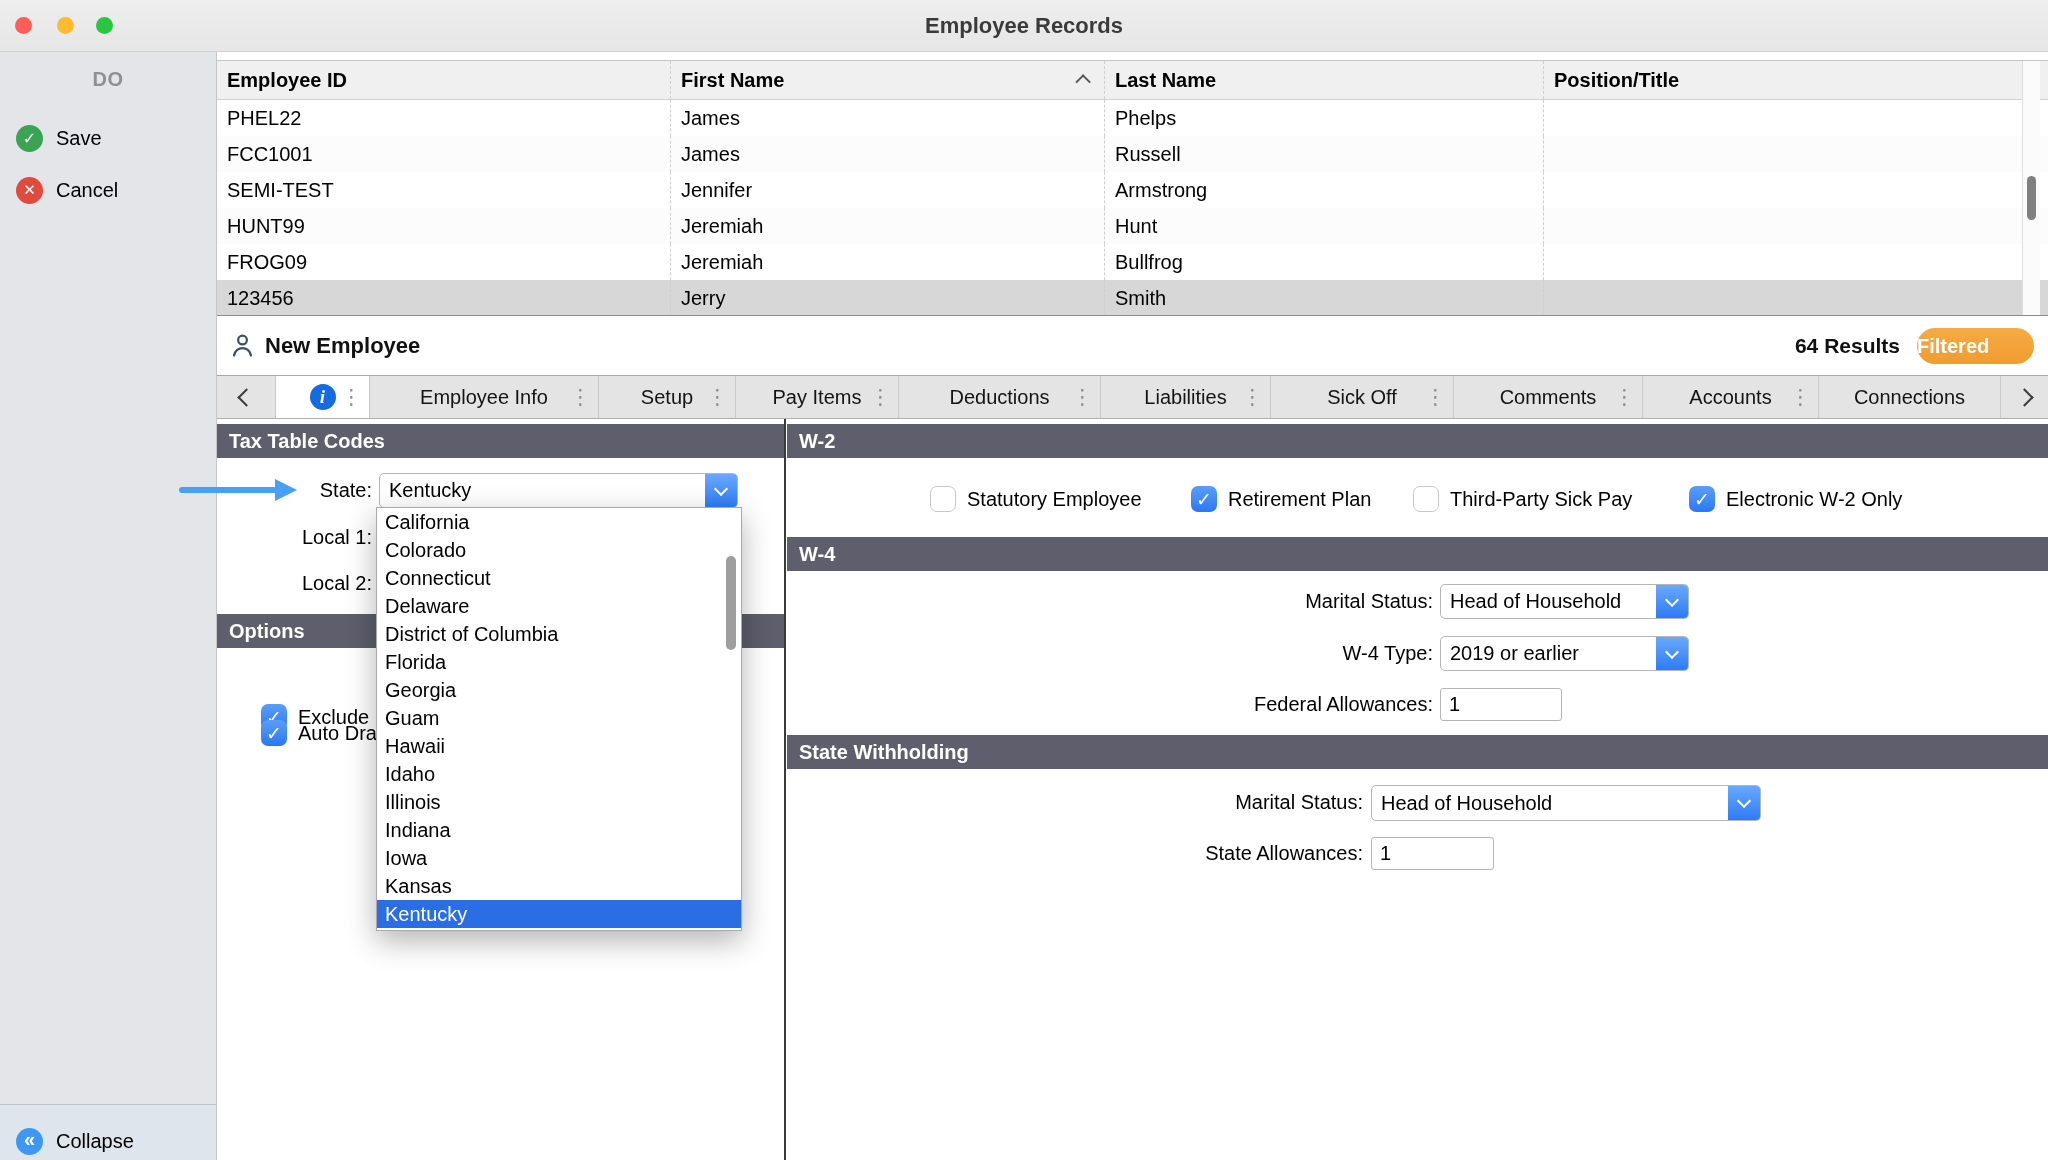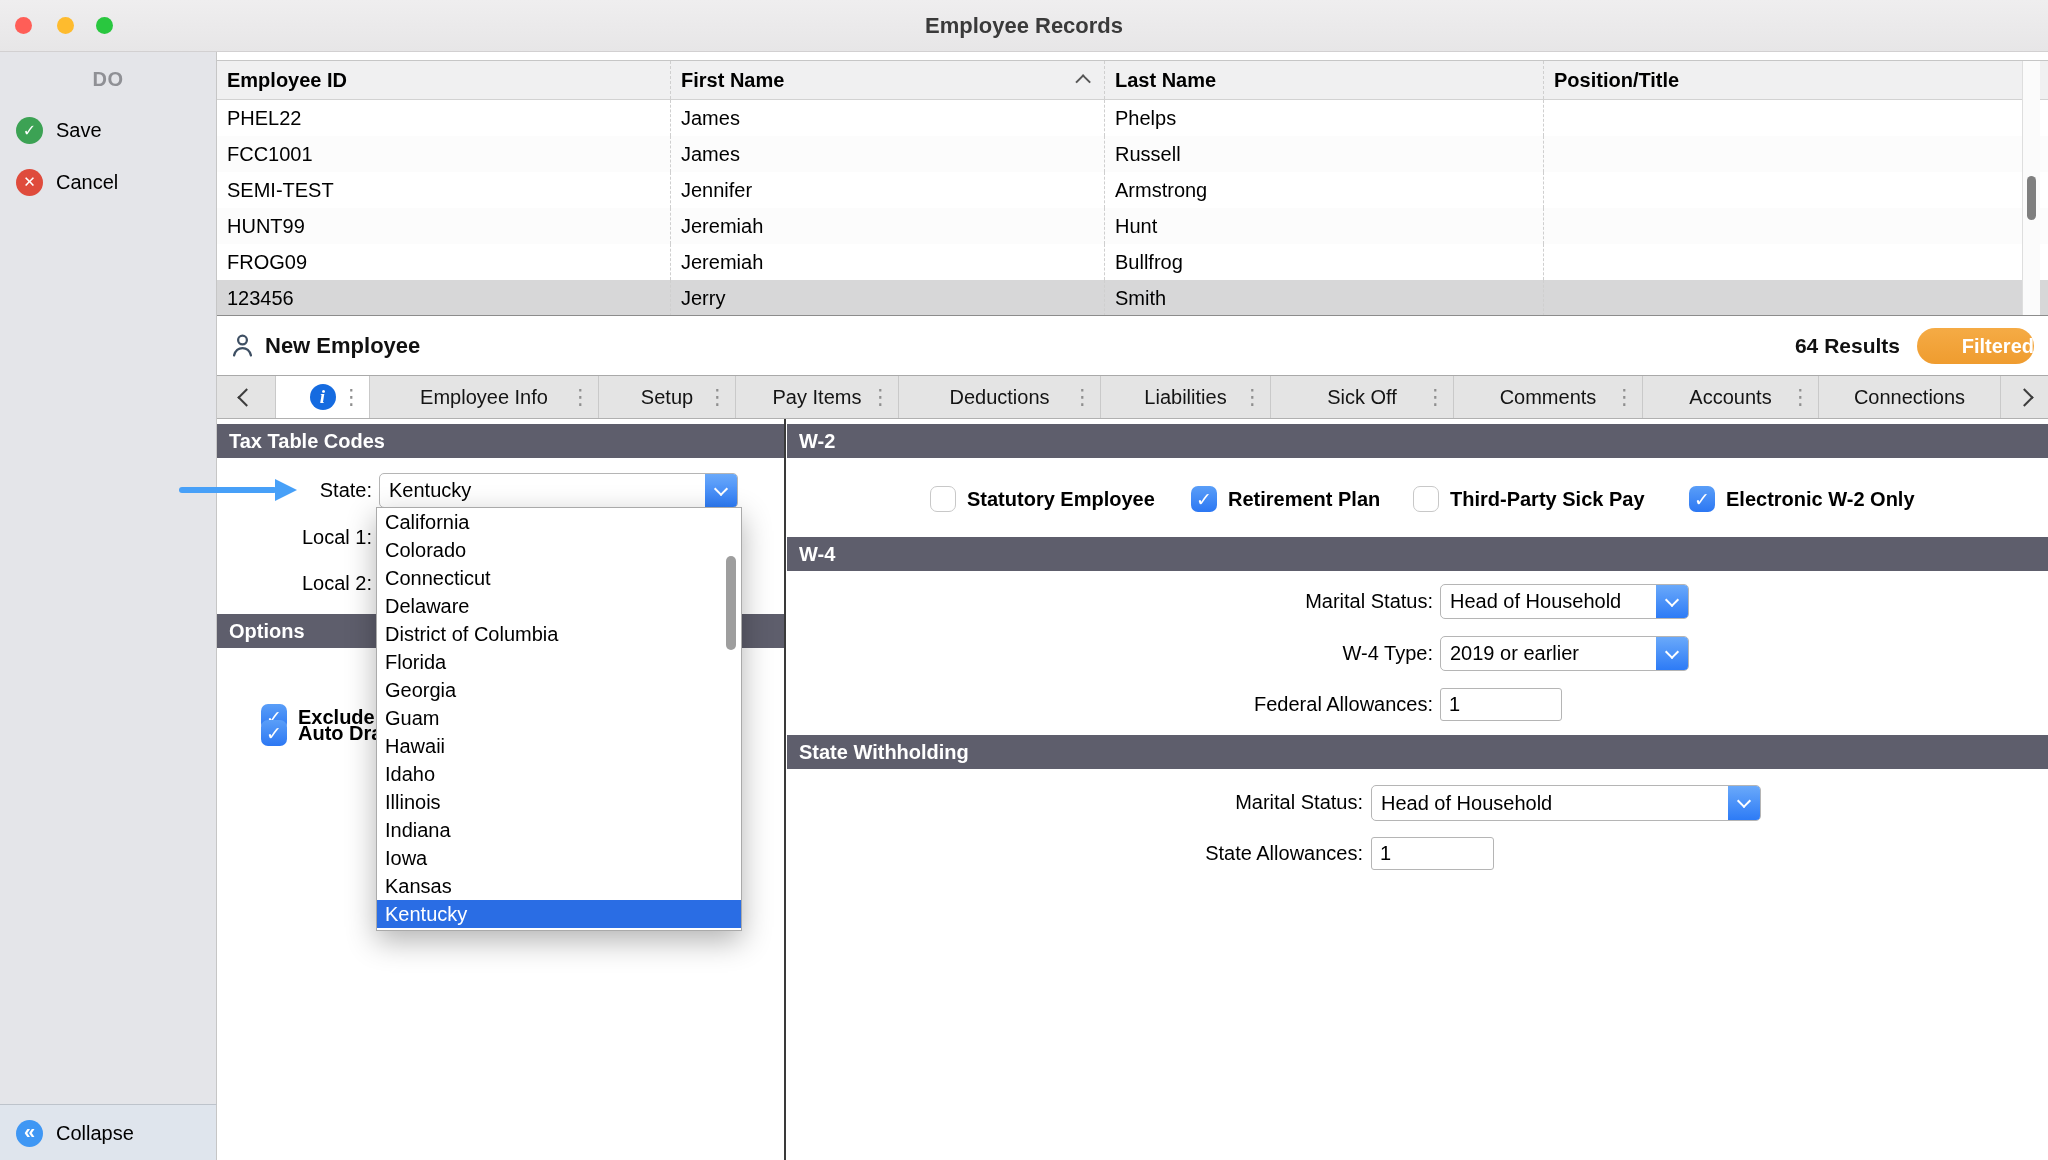--- a/index.html
+++ b/index.html
@@ -19,21 +19,21 @@
   .tl.red { left: 15px; background: #ff5e57; }
   .tl.yellow { left: 57px; background: #febb2e; }
   .tl.green { left: 96px; background: #29c73f; }
 
   
   .sidebar { position: absolute; left: 0; top: 52px; width: 217px; height: 1052px;
     background: #e4e5e9; border-right: 1px solid #c6c6c6; }
   .side-do { text-align: center; padding-top: 16px; color: #8f9095; font-weight: bold;
     letter-spacing: .5px; }
   .side-item { position: absolute; left: 16px; display: flex; align-items: center;
-    gap: 13px; height: 30px; cursor: default; }
+    gap: 13px; height: 30px; cursor: default; margin-top: 8px; }
   .icon-circle { width: 27px; height: 27px; border-radius: 50%; display: flex;
     align-items: center; justify-content: center; color: #fff; font-weight: bold;
     flex: 0 0 27px; }
   .save-ic { background: #3ca254; } .save-ic::before { content: "✓"; font-size: 16px; }
   .cancel-ic { background: #df4b3c; } .cancel-ic::before { content: "✕"; font-size: 15px; }
   .collapse-ic { background: #3f97f4; } .collapse-ic::before { content: "«"; font-size: 20px; padding-bottom: 3px; }
   .bottombar { position: absolute; left: 0; top: 1104px; width: 217px; height: 56px;
     background: #dfe5ed; border-top: 1px solid #bdc3cb; border-right: 1px solid #c6c6c6; }
 
   
@@ -58,21 +58,21 @@
   
   .rectoolbar { position: absolute; left: 217px; top: 315px; width: 1831px; height: 60px;
     background: #fff; border-top: 1px solid #8c8c8c; }
   .rec-title { position: absolute; left: 48px; top: 0; line-height: 59px; font-size: 22px;
     font-weight: bold; color: #111; }
   .person-ic { position: absolute; left: 12px; top: 16px; }
   .results { position: absolute; right: 148px; top: 0; line-height: 59px; font-size: 21px;
     font-weight: bold; color: #111; }
   .filter-badge { position: absolute; right: 14px; top: 12px; width: 117px; height: 36px;
     background: linear-gradient(#f5ab45, #ef9c2f); border-radius: 18px; color: #fff;
-    font-weight: bold; text-align: right; line-height: 36px; font-size: 20px; cursor: default; }
+    font-weight: bold; text-align: left; line-height: 36px; font-size: 20px; cursor: default; }
 
   
   .tabbar { position: absolute; left: 217px; top: 375px; width: 1831px; height: 44px;
     background: #e4e4e4; border-top: 1px solid #a9a9a9; border-bottom: 1px solid #b0b0b0;
     display: flex; }
   .navbtn { display: flex; align-items: center; justify-content: center;
     border-right: 1px solid #c9c9c9; }
   .chev-l { width: 13px; height: 13px; border-left: 2px solid #3c3c3c; border-bottom: 2px solid #3c3c3c; transform: rotate(45deg); }
   .chev-r { width: 13px; height: 13px; border-right: 2px solid #3c3c3c; border-top: 2px solid #3c3c3c; transform: rotate(45deg); }
   .tab { position: relative; height: 100%; display: flex; align-items: center;
@@ -104,21 +104,21 @@
   .txtfield { position: absolute; background: #fff; border: 1px solid #b5b5b5;
     border-radius: 3px; font-size: 20px; padding-left: 8px;
     font-family: "Liberation Sans", sans-serif; }
 
   .cbgroup { position: absolute; display: flex; align-items: center; gap: 11px; }
   .cb { width: 26px; height: 26px; border-radius: 7px; border: 1.5px solid #c8c8c8;
     background: #fff; flex: 0 0 26px; }
   .cb.on { border: none; background: linear-gradient(#5a9ef8, #2c77f3);
     display: flex; align-items: center; justify-content: center; }
   .cb.on::before { content: "✓"; color: #fff; font-size: 19px; font-weight: bold; }
-  .cblabel { font-weight: 700; white-space: nowrap; }
+  .cblabel { font-weight: 400; white-space: nowrap; }
 
   
   .menu { position: absolute; left: 376px; top: 507px; width: 366px; background: #fff;
     border: 1px solid #aaa; box-shadow: 0 10px 28px rgba(0,0,0,.30); z-index: 60;
     padding-bottom: 2px; }
   .menu-item { height: 28px; line-height: 28px; padding-left: 8px; white-space: nowrap; }
   .menu-item.sel { background: #2a6de4; color: #fff; }
   .menu-thumb { position: absolute; right: 5px; top: 48px; width: 10px; height: 94px;
     background: #9e9e9e; border-radius: 5px; }
 

